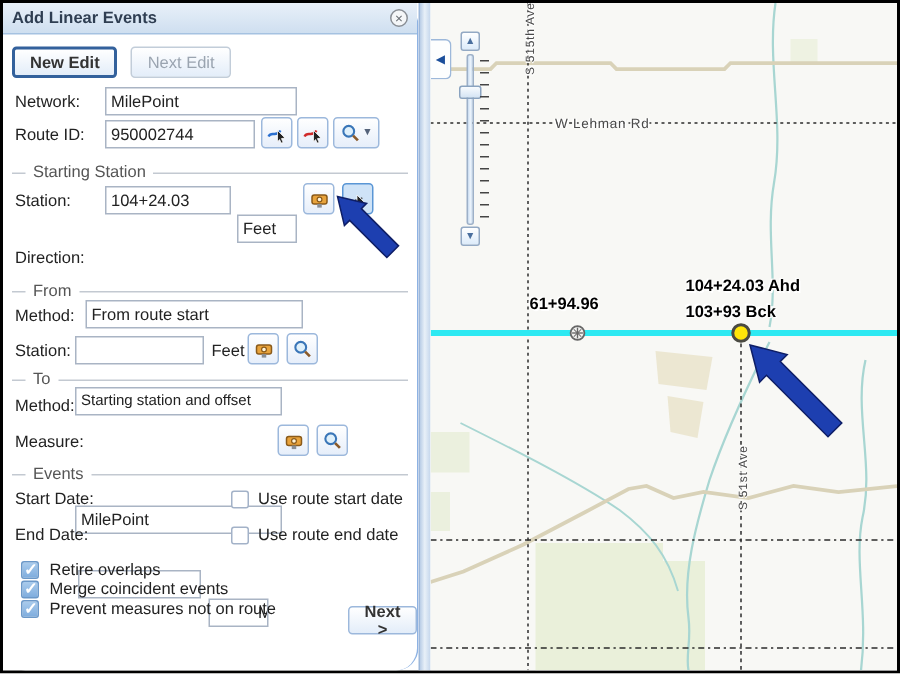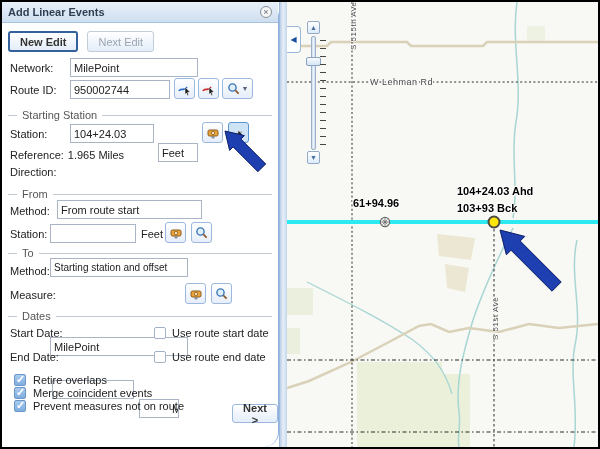--- a/index.html
+++ b/index.html
@@ -154,24 +154,20 @@
         </svg>
       </span>
       <span class="icnbtn pressed">
         <svg width="14" height="14" viewBox="0 0 14 14">
           <path d="M2,9 C4,5 7,10 10,5" stroke="#6b7076" stroke-width="1.2" fill="none" stroke-dasharray="2 1.4"></path>
           <path d="M6,4 L11,9 L8.6,9.4 L9.8,12 L8.4,12.4 L7.4,10 L6,11.6 Z" fill="#222" stroke="#fff" stroke-width="0.5"></path>
         </svg>
       </span>
     </div>
 
-    <div class="row" style="left:8px; top:143px; gap:4px;">
-      <span class="lbl">Reference:</span>
-      <span>1.965 Miles</span>
-    </div>
 
     <div class="row" style="left:8px; top:160px;justify-content:center;">
       <span class="lbl">Direction:</span>
     </div>
     <div class="row combo" style="left:55px; top:160px;">
       <div class="txt" style="width:145px;">From route start</div>
       <div class="trigger dis" style="top:1px;"></div>
     </div>
 
     <div class="fieldset" style="top:186px;">
@@ -246,21 +242,21 @@
       </span>
       <span class="icnbtn">
         <svg width="13" height="13" viewBox="0 0 13 13">
           <circle cx="5.5" cy="5.5" r="3.6" fill="#dff0fb" stroke="#3a76b8" stroke-width="1.4"></circle>
           <line x1="8.4" y1="8.4" x2="11.6" y2="11.6" stroke="#8a5a2a" stroke-width="1.8"></line>
         </svg>
       </span>
     </div>
 
     <div class="fieldset" style="top:308px;">
-      <span>Dates</span>
+      <span>Events</span>
       <span class="fl"></span>
     </div>
 
     <div class="row" style="left:8px; top:321px;">
       <span class="lbl">Start Date:</span>
     </div>
 
     <div class="row" style="left:152px; top:321px; gap:6px;">
       <span class="cb"></span>
       <span class="lbl">Use route start date</span>

